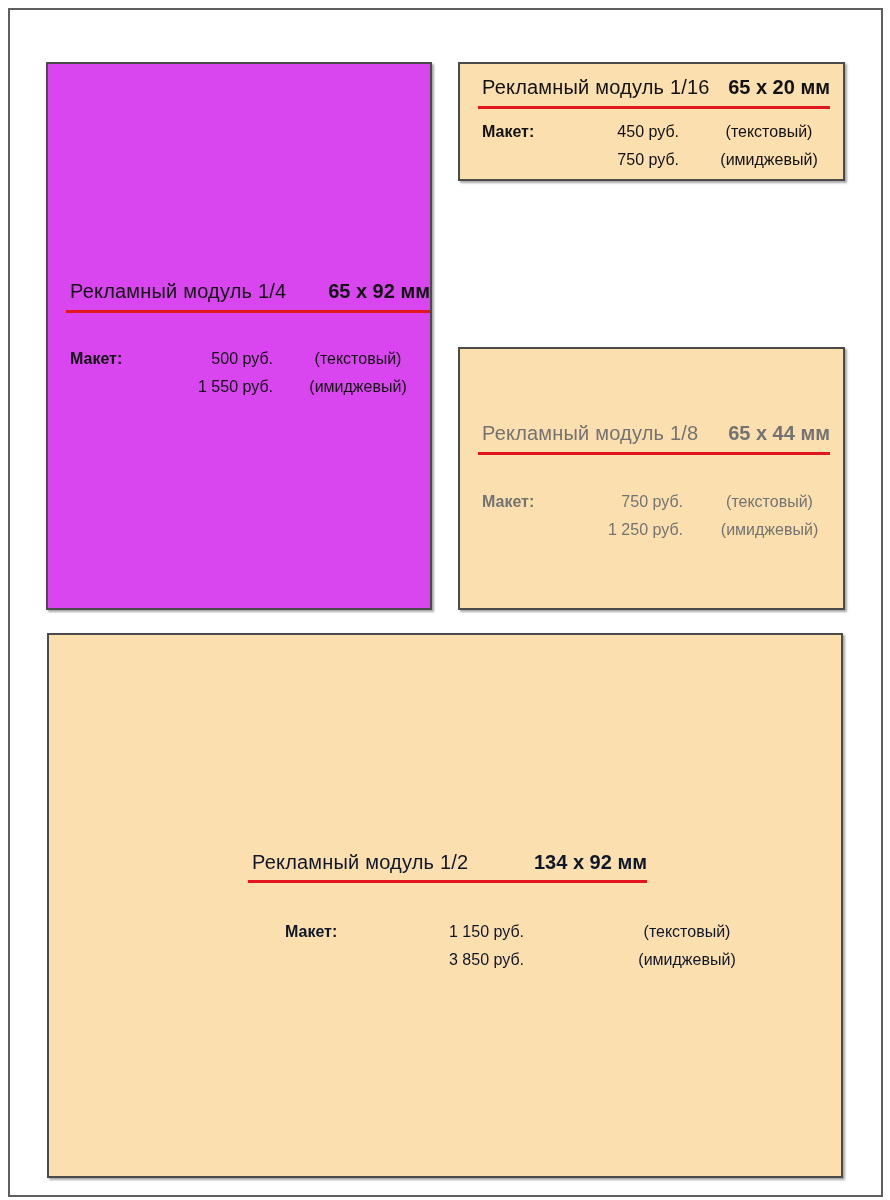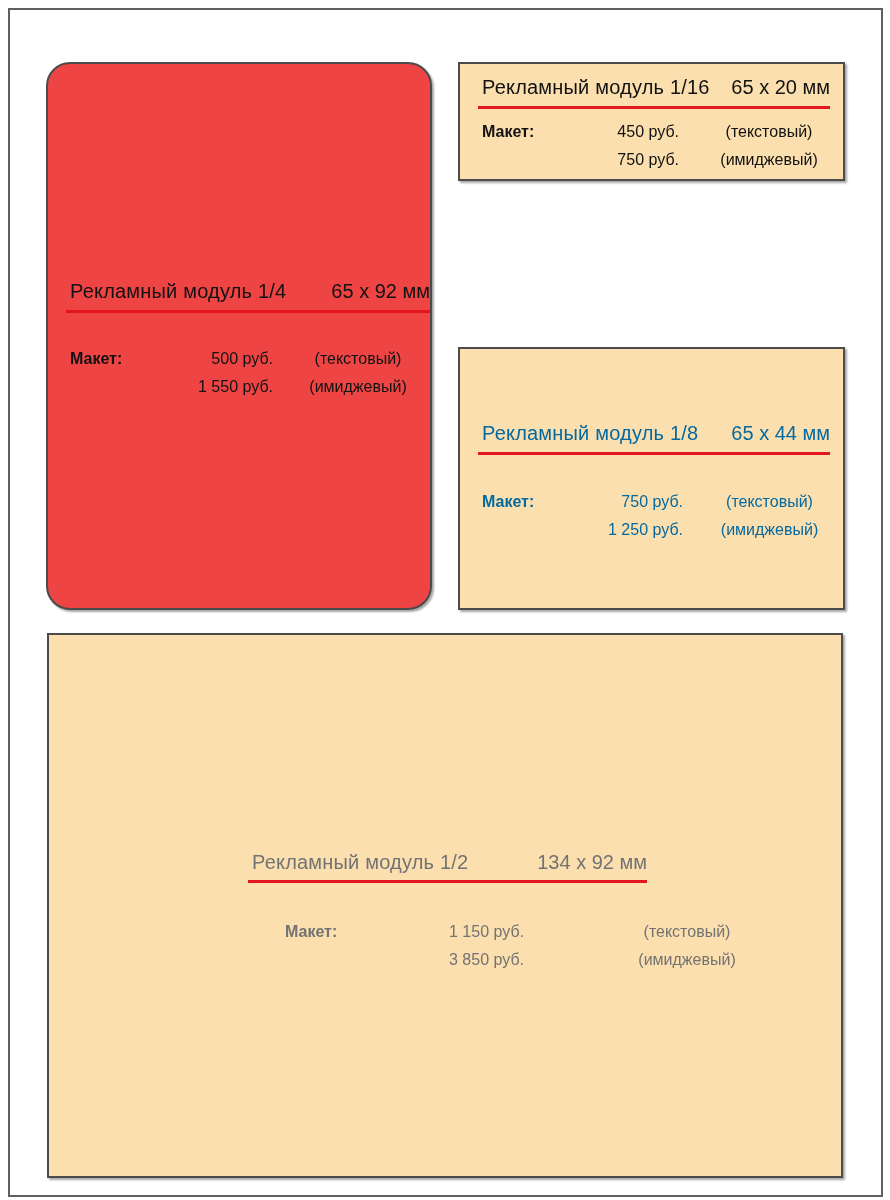--- a/index.html
+++ b/index.html
@@ -40,21 +40,21 @@
   .title-row {
     position: absolute;
     display: flex;
     justify-content: space-between;
     align-items: center;
     font-size: 20px;
     line-height: 22px;
     white-space: nowrap;
   }
   .title { font-weight: normal; padding-left: 4px; letter-spacing: 0.2px; }
-  .dims  { font-weight: normal; }
+  .dims  { font-weight: bold; }
 
   .underline {
     position: absolute;
     height: 3px;
     background: #e4161d;
   }
 
   .pricing {
     position: absolute;
     left: 0;
@@ -84,21 +84,21 @@
   .box-half .title-row { left: 199px; top: 216px; width: 399px; }
   .box-half .underline { left: 199px; top: 245px; width: 399px; }
   .box-half .pricing   { top: 283px; padding-left: 236px; grid-template-columns: 90px 140px auto; column-gap: 9px; }
 </style>
 </head>
 <body>
 
 <div class="canvas">
   <div class="page-frame"></div>
 
-  <div class="box box-quarter" style="background: #ef4444; border-color: rgb(75, 75, 75); color: rgb(18, 18, 18); border-radius: 24px;">
+  <div class="box box-quarter" style="background: #d946ef; border-color: rgb(75, 75, 75); color: rgb(18, 18, 18);">
     <div class="title-row">
       <span class="title">Рекламный модуль 1/4</span>
       <span class="dims">65 x 92 мм</span>
     </div>
     <div class="underline" style="background: rgb(228, 22, 29);"></div>
     <div class="pricing">
       <span class="price-label">Макет:</span>
       <span class="amount">500 руб.</span>
       <span class="kind">(текстовый)</span>
       <span></span>
@@ -116,37 +116,37 @@
     <div class="pricing">
       <span class="price-label">Макет:</span>
       <span class="amount">450 руб.</span>
       <span class="kind">(текстовый)</span>
       <span></span>
       <span class="amount">750 руб.</span>
       <span class="kind">(имиджевый)</span>
     </div>
   </div>
 
-  <div class="box box-eighth" style="background: rgb(251, 223, 174); border-color: rgb(75, 75, 75); color: #0369a1; padding-left: 24px;">
+  <div class="box box-eighth" style="background: rgb(251, 223, 174); border-color: rgb(75, 75, 75); color: #737373; padding-left: 24px;">
     <div class="title-row">
       <span class="title">Рекламный модуль 1/8</span>
       <span class="dims">65 x 44 мм</span>
     </div>
     <div class="underline" style="background: rgb(228, 22, 29);"></div>
     <div class="pricing">
       <span class="price-label">Макет:</span>
       <span class="amount">750 руб.</span>
       <span class="kind">(текстовый)</span>
       <span></span>
       <span class="amount">1 250 руб.</span>
       <span class="kind">(имиджевый)</span>
     </div>
   </div>
 
-  <div class="box box-half" style="background: rgb(251, 223, 174); border-color: rgb(75, 75, 75); color: #737373;">
+  <div class="box box-half" style="background: rgb(251, 223, 174); border-color: rgb(75, 75, 75); color: #0f172a;">
     <div class="title-row">
       <span class="title">Рекламный модуль 1/2</span>
       <span class="dims">134 x 92 мм</span>
     </div>
     <div class="underline" style="background: rgb(228, 22, 29);"></div>
     <div class="pricing">
       <span class="price-label">Макет:</span>
       <span class="amount">1 150 руб.</span>
       <span class="kind">(текстовый)</span>
       <span></span>

